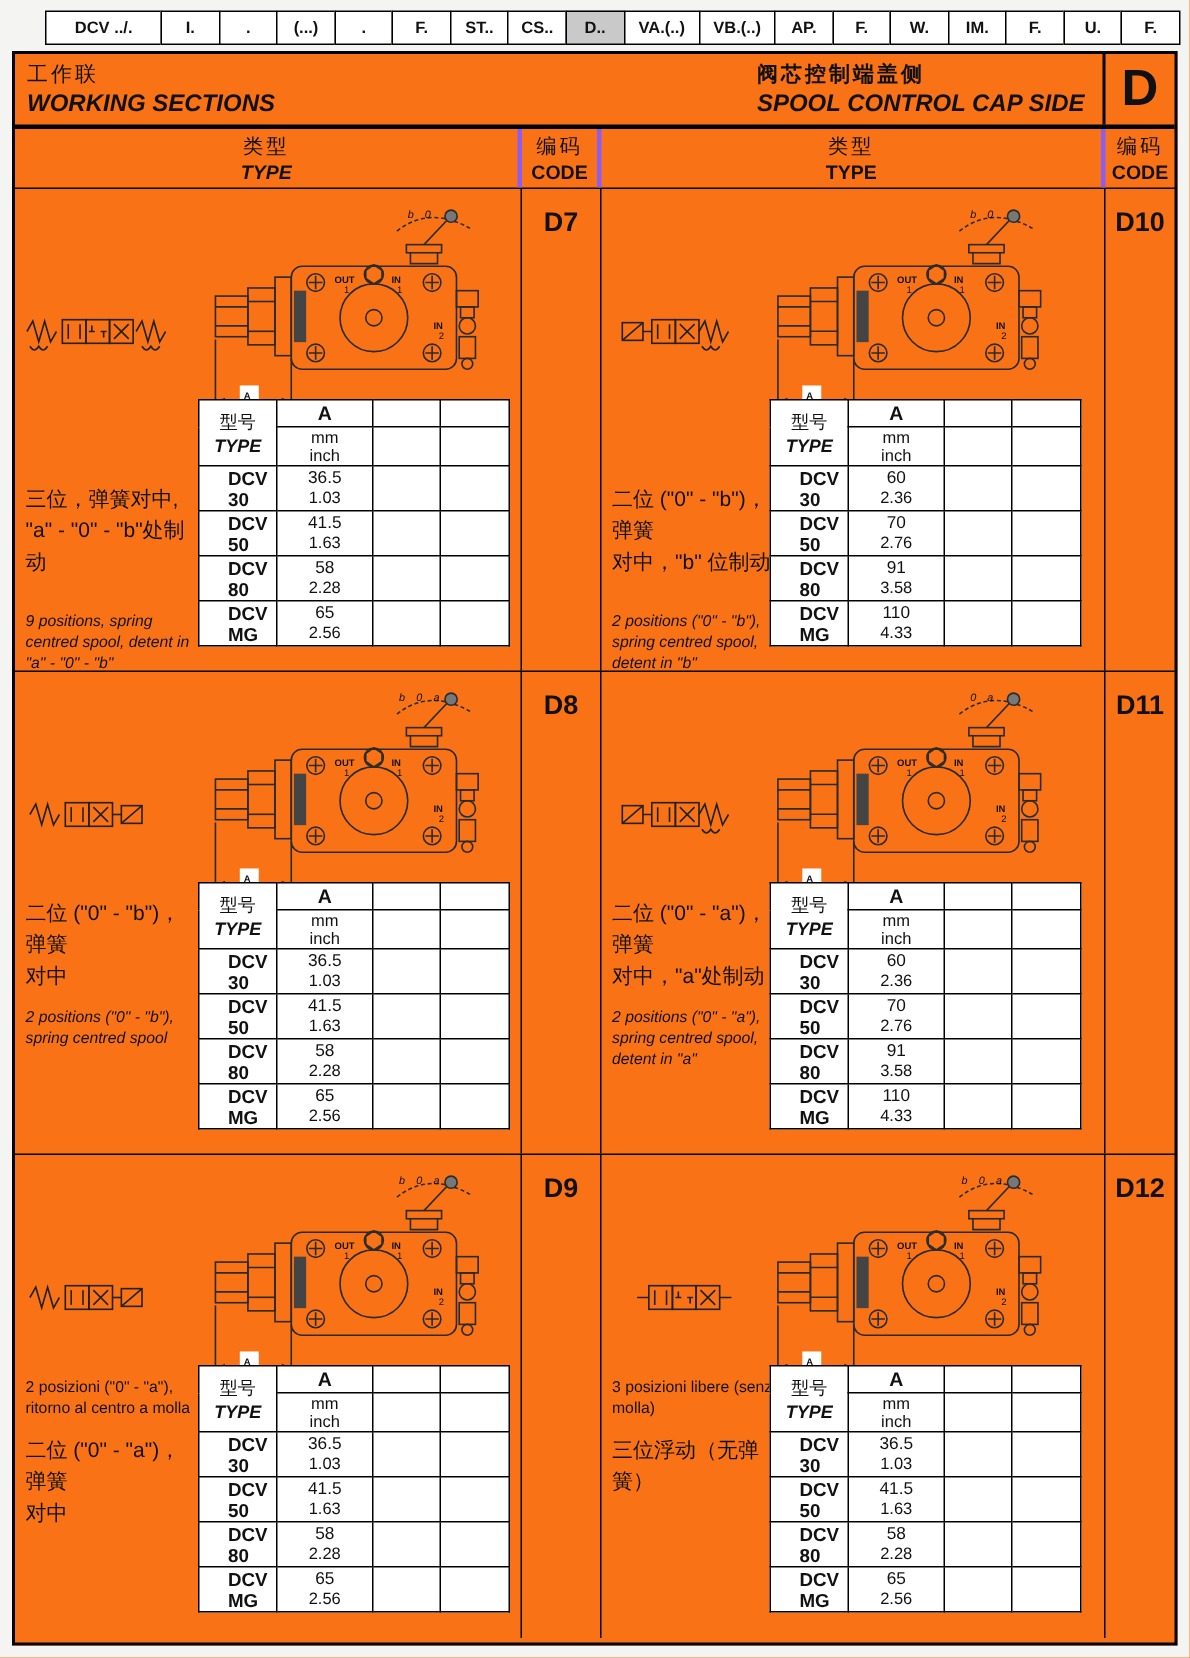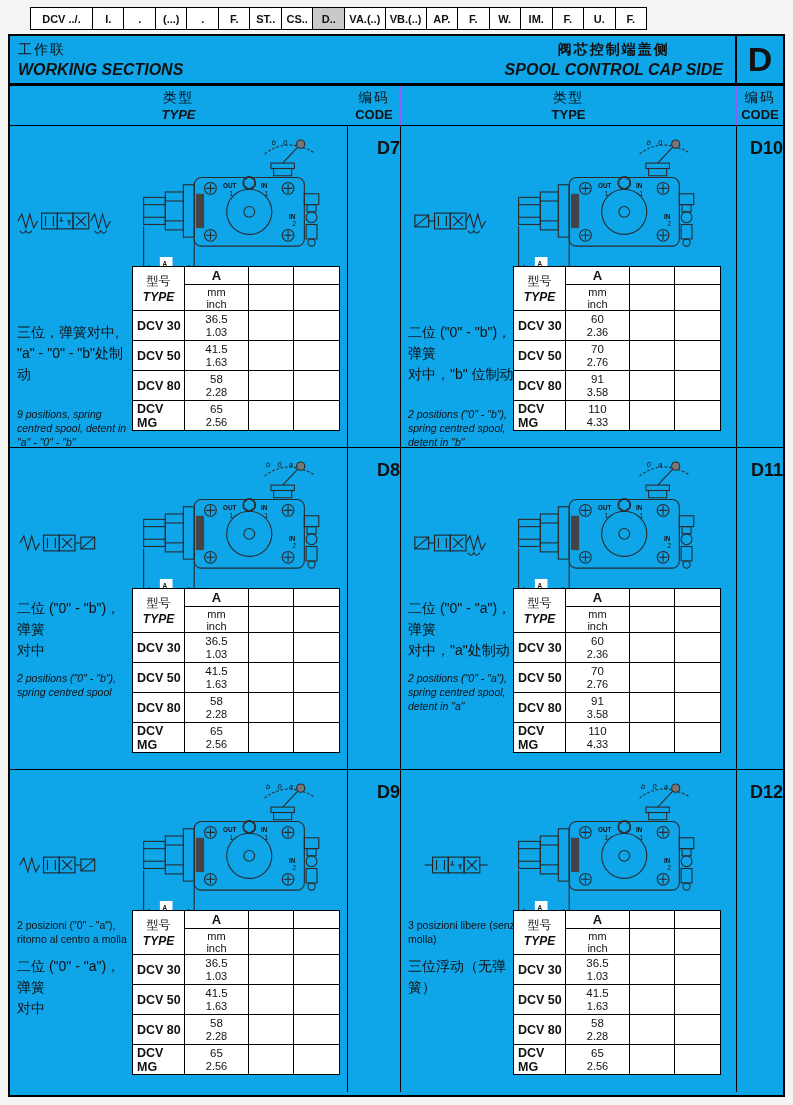--- a/index.html
+++ b/index.html
@@ -1,44 +1,44 @@
 <!DOCTYPE html>
 <html><head>
 <meta charset="utf-8">
 <style>
   *{box-sizing:border-box;margin:0;padding:0}
   html,body{width:793px;height:1105px}
   body{background:#f4f4f2;font-family:"Liberation Sans",sans-serif;color:#111;position:relative}
   
-  .tabs{position:absolute;top:7px;left:30px;width:617px;height:23px;display:flex}
+  .tabs{position:absolute;top:7px;left:30px;width:757px;height:23px;display:flex}
   .tab{flex:1 1 0;border:1px solid #000;margin-left:-1px;background:#fff;display:flex;align-items:center;justify-content:center;font-size:11px;font-weight:bold;white-space:nowrap;padding:0 2px;cursor:default}
   .tab.wide{flex:2.15;margin-left:0}
   .tab.med{flex:1.35}
   .tab.active{background:#c9c9c9}
   
-  .frame{position:absolute;top:34px;left:8px;width:777px;height:1063px;border:2px solid #000;background:#0ea5e9}
+  .frame{position:absolute;top:34px;left:8px;width:777px;height:1063px;border:2px solid #000;background:#f97316}
   .title-row{position:relative;height:50px;border-bottom:3px solid #000}
   .t-left{position:absolute;left:8px;top:5px}
-  .t-right{position:absolute;right:60px;top:5px;text-align:center}
+  .t-right{position:absolute;right:60px;top:5px;text-align:left}
   .t-cn{font-size:14px;letter-spacing:2px}
   .t-right .t-cn{font-weight:bold}
   .t-en{font-size:16px;font-weight:bold;font-style:italic;margin-top:2px}
   .d-box{position:absolute;right:0;top:0;width:48px;height:100%;border-left:2px solid #000;display:flex;align-items:center;justify-content:center;font-size:34px;font-weight:bold}
   
   .hdr-row,.row{display:grid;grid-template-columns:338px 53px 336px 1fr}
   .hdr-row{height:40px;border-bottom:1px solid #000}
-  .hdr-cell{border-right:1px solid #8b5cf6;display:flex;flex-direction:column;align-items:center;justify-content:center}
+  .hdr-cell{border-right:3px solid #8b5cf6;display:flex;flex-direction:column;align-items:center;justify-content:center}
   .hdr-cell.last{border-right:none}
   .h-cn{display:block;font-size:13.5px;letter-spacing:2px}
   .h-en{display:block;font-size:13px;font-weight:bold}
   .h-en.it{font-style:italic}
   .row{height:322px;border-bottom:1px solid #000}
   .row.lastrow{border-bottom:none}
   .type-cell{position:relative;border-right:1px solid #000;overflow:hidden}
-  .code-cell{border-right:1px solid #000;text-align:right;padding-top:12px;font-weight:bold;font-size:18px}
+  .code-cell{border-right:1px solid #000;text-align:center;padding-top:12px;font-weight:bold;font-size:18px}
   .code-cell.last{border-right:none}
   
   .sym{position:absolute;left:6px;top:80px;width:118px;height:30px}
   .desc-block{position:absolute;left:7px;width:114px}
   .d7 .desc-block,.d10 .desc-block{top:196px}
   .d8 .desc-block,.d11 .desc-block{top:150px}
   .d9 .desc-block,.d12 .desc-block{top:148px}
   .desc{white-space:pre-line}
   .desc.cn{font-size:14px;line-height:1.5}
   .desc.lat{font-size:10.5px;font-style:italic;line-height:1.35}
@@ -55,21 +55,21 @@
   
   table.dim{border-collapse:collapse;position:absolute;left:122px;top:140px;background:#fff}
   .rcell table.dim{left:112px}
   .dim td{border:1px solid #000;text-align:center;vertical-align:middle;padding:0}
   .dim .mh{width:52px}
   .mh-cn{display:block;font-size:12px}
   .mh-en{display:block;font-size:12px;font-weight:bold;font-style:italic}
   .dim .ah{width:64px;height:18px;font-weight:bold;font-size:13px}
   .dim .un{height:26px}
   .dim .un span{display:block;font-size:11px;line-height:12px}
-  .dim .mo{font-weight:bold;font-size:12.5px;height:30px;text-align:left;padding-left:4px}
+  .dim .mo{font-weight:bold;font-size:12.5px;height:30px;text-align:left;padding-left:19px}
   .dim .va span{display:block;line-height:13px}
   .vmm{font-size:11.5px}
   .vin{font-size:11px}
   .dim .w1{width:45px}
   .dim .w2{width:46px}
 </style>
 </head>
 <body>
 
 <svg width="0" height="0" style="position:absolute" aria-hidden="true">

